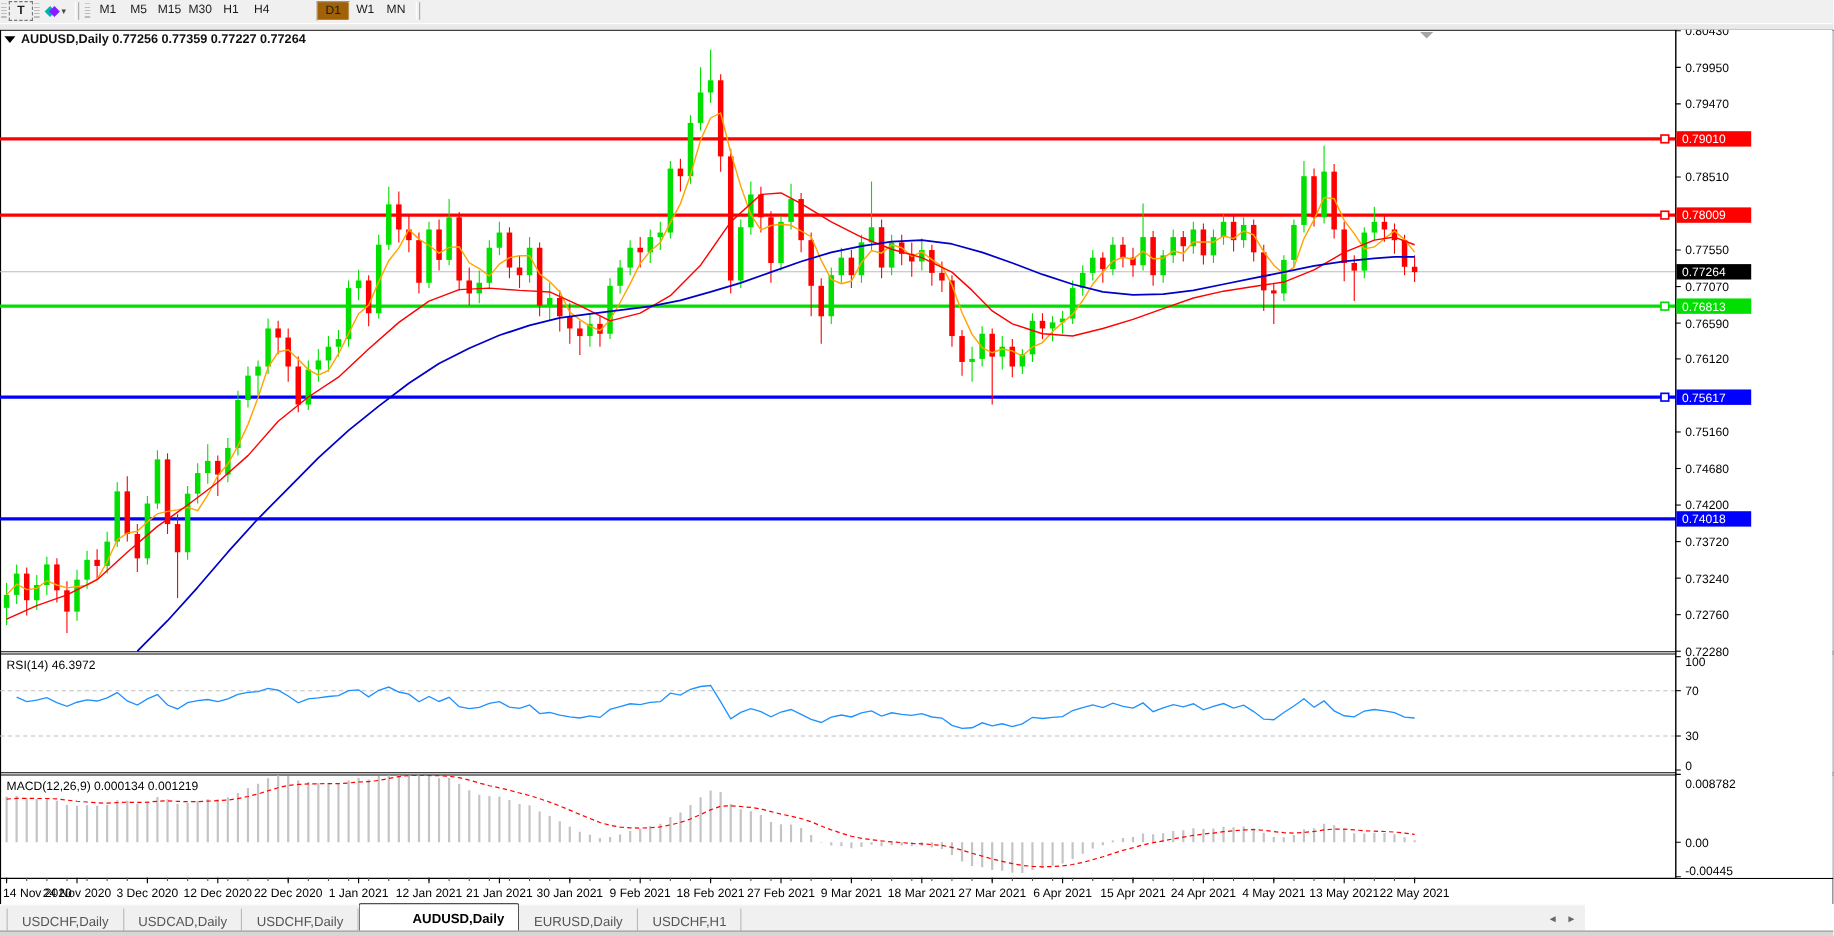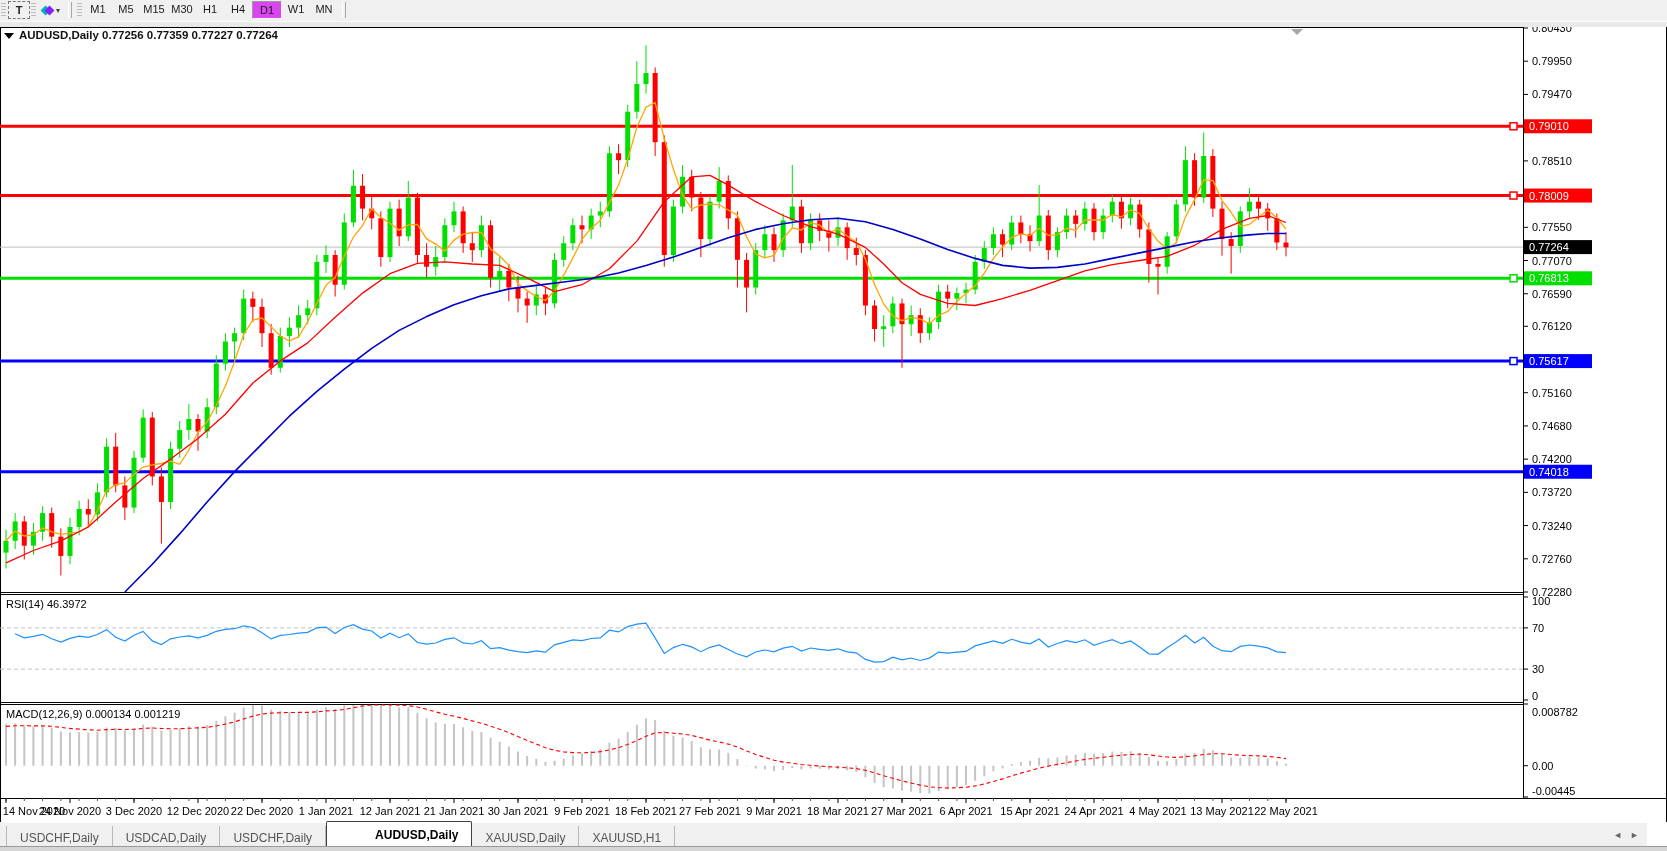--- a/index.html
+++ b/index.html
@@ -7,32 +7,32 @@
     font-family:"Liberation Sans",sans-serif;background:#fff;}
   
   .toolbar{position:absolute;left:0;top:0;width:1667px;height:20px;background:#f0f0f0;
     border-bottom:1px solid #d8d8d8;display:flex;align-items:center;font-size:11px;color:#222;}
   .grip{width:5px;height:14px;margin:0 2px 0 1px;
     background:repeating-linear-gradient(#bbb 0 1px,transparent 1px 3px);}
   .tbtn{height:16px;min-width:20px;padding:0 3px;display:flex;align-items:center;justify-content:center;
     cursor:default;}
   .tbtn.tool{border:1px dashed #777;font-weight:bold;width:14px;min-width:14px;}
   .tbtn.tf{min-width:22px;color:#1a1a1a;}
-  .tbtn.tf.active{background:#d946ef;border:1px solid #9a9a9a;border-bottom-color:#fff;border-right-color:#fff;}
+  .tbtn.tf.active{background:#a16207;border:1px solid #9a9a9a;border-bottom-color:#fff;border-right-color:#fff;margin-left:36px;}
   .vsep{width:2px;height:16px;border-left:1px solid #fff;border-right:1px solid #a8a8a8;margin:0 4px;}
   .diamond{width:7px;height:7px;display:inline-block;transform:rotate(45deg);}
   .caret{font-size:8px;color:#444;margin-left:3px;}
   
   .scrollstrip{position:absolute;left:0;top:20px;width:1667px;height:7px;background:#f0f0f0;}
   .scrollthumb{position:absolute;left:0;top:1px;height:5px;width:1667px;background:#e9e9e9;
     border-top:1px solid #fff;border-bottom:1px solid #8f8f8f;}
   
   #chart-svg{position:absolute;left:0;top:27px;}
   
-  .tabbar{position:absolute;left:0;top:822px;width:1647px;height:24px;background:#f0f0f0;
+  .tabbar{position:absolute;left:0;top:822px;width:1441px;height:24px;background:#f0f0f0;
     display:flex;align-items:flex-end;font-size:12px;border-top:1px solid #fdfdfd;}
   .tab{height:19px;padding:2px 13px 0 13px;color:#555;display:flex;align-items:center;
     border-right:1px solid #b9b9b9;cursor:default;white-space:nowrap;}
   .tab:first-child{margin-left:6px;border-left:1px solid #b9b9b9;}
   .tab.active{background:#fff;color:#000;font-weight:bold;height:22px;
     border:1px solid #404040;border-bottom:1px solid #fff;border-radius:2px 2px 0 0;padding-left:48px;}
   .tabarrows{margin-left:auto;margin-right:8px;align-self:center;color:#666;font-size:9px;
     display:flex;gap:8px;}
   .statusstrip{position:absolute;left:0;top:846px;width:1667px;height:5px;background:#d6d6d6;
     border-top:1px solid #9a9a9a;}
@@ -699,21 +699,21 @@
       <text x="6" y="581" font-family="Liberation Sans,sans-serif" font-size="11" fill="#000">RSI(14) 46.3972</text>
       <text x="6" y="691" font-family="Liberation Sans,sans-serif" font-size="11" fill="#000">MACD(12,26,9) 0.000134 0.001219</text>
     </svg>
 
   <div class="tabbar">
 
   <div class="tab">USDCHF,Daily</div>
       <div class="tab">USDCAD,Daily</div>
       <div class="tab">USDCHF,Daily</div>
       <div class="tab active">AUDUSD,Daily</div>
-      <div class="tab">XAUUSD,Daily</div>
-      <div class="tab">XAUUSD,H1</div>
+      <div class="tab">EURUSD,Daily</div>
+      <div class="tab">USDCHF,H1</div>
       <div class="tabarrows">
         <span>◄</span>
         <span>►</span>
       </div>
     </div>
   <div class="statusstrip"></div>
 </div>
 
 </body></html>

